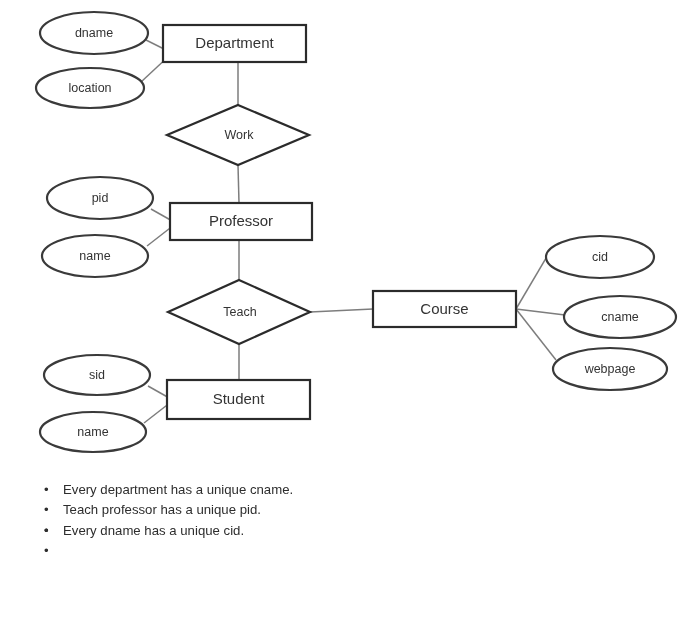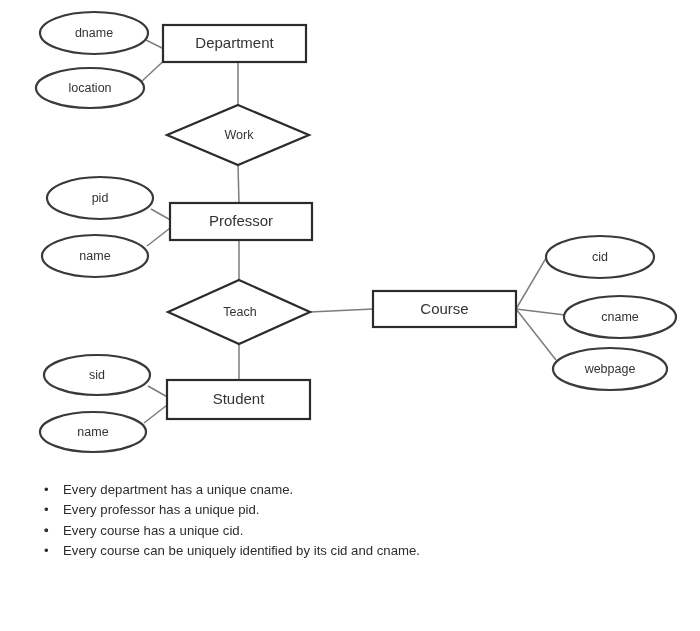--- a/index.html
+++ b/index.html
@@ -183,17 +183,17 @@
 
   <g>
     <ellipse class="attr-shape" cx="610" cy="369" rx="57" ry="21"></ellipse>
     <text class="attr-label" x="610" y="370">webpage</text>
   </g>
 
 </svg>
 
 <ul id="constraints-list">
   <li><span class="bullet">•</span><span>Every department has a unique cname.</span></li>
-  <li><span class="bullet">•</span><span>Every professor has a unique pid.</span></li>
+  <li><span class="bullet">•</span><span>Teach professor has a unique pid.</span></li>
   <li><span class="bullet">•</span></li>
-  <li><span class="bullet">•</span><span>Every course has a unique cid.</span></li>
-  <li><span class="bullet">•</span><span>Every course can be uniquely identified by its cid and cname.</span></li>
+  <li><span class="bullet">•</span><span>Every dname has a unique cid.</span></li>
+  <li><span class="bullet">•</span></li>
 </ul>
 
 </body></html>

